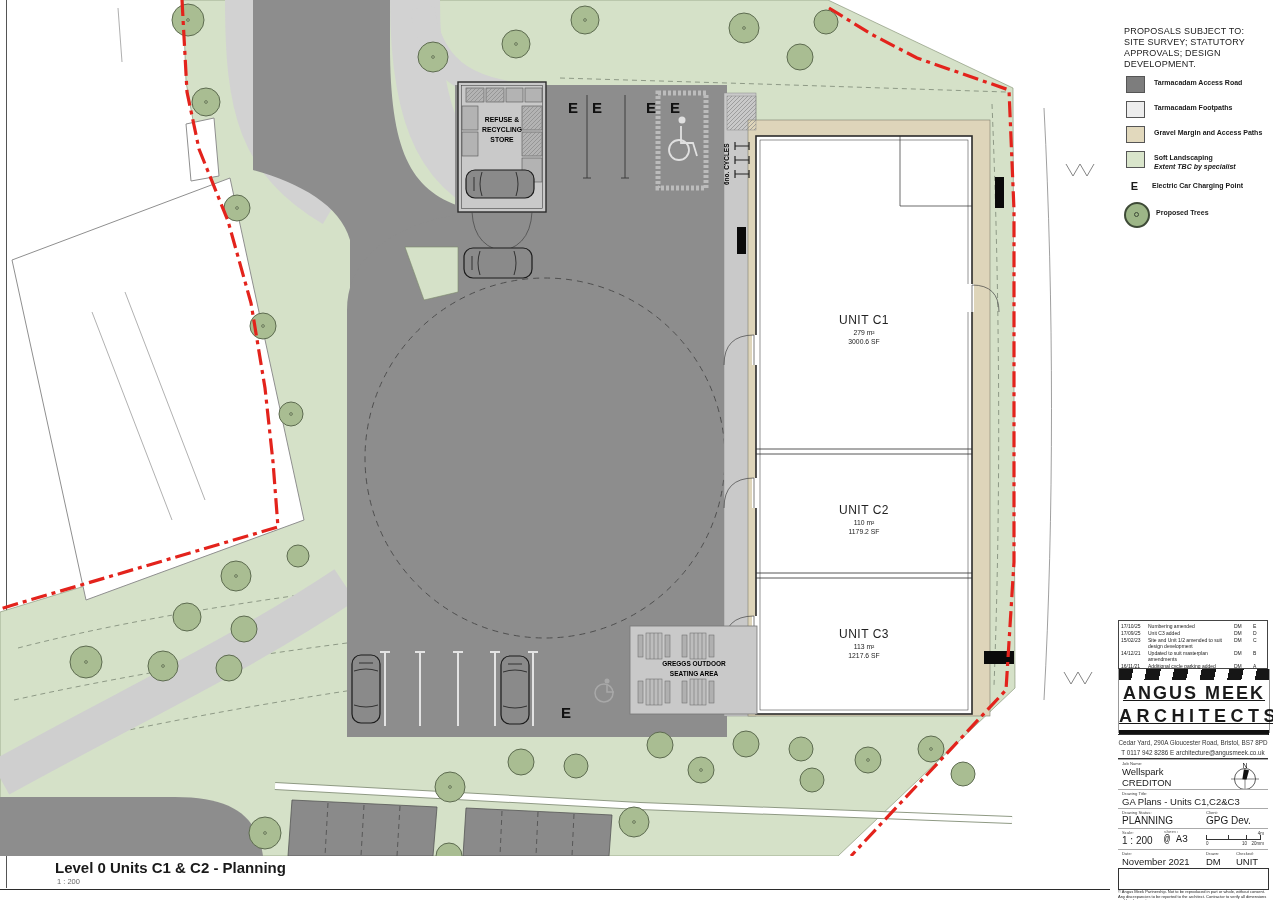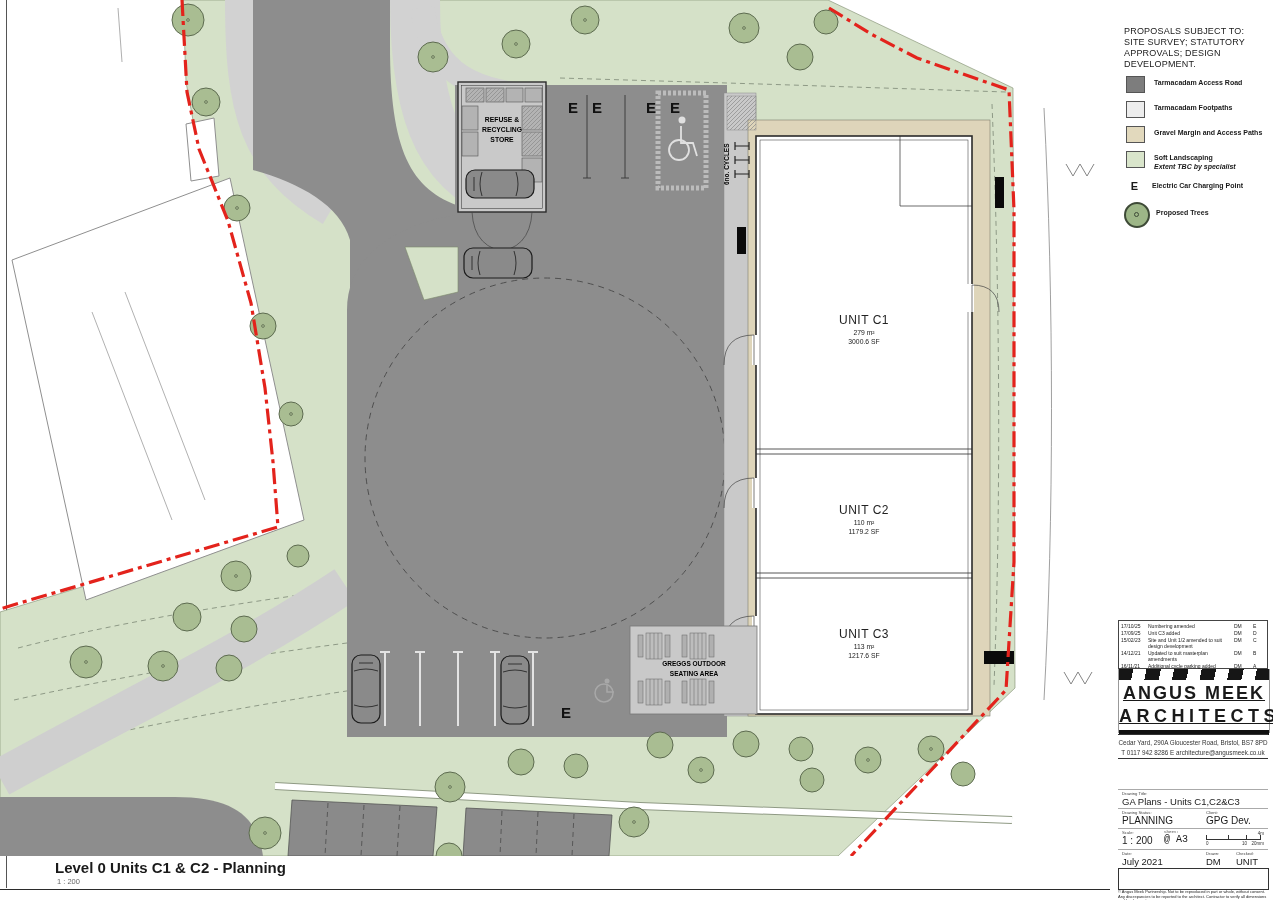--- a/index.html
+++ b/index.html
@@ -416,20 +416,33 @@
     <div class="lname lname2">ARCHITECTS</div>
     <div class="lbar"></div>
   </div>
 
   <div class="addr">
     <div>Cedar Yard,  290A Gloucester Road,  Bristol,  BS7 8PD</div>
     <div>T  0117 942 8286   E   architecture@angusmeek.co.uk</div>
   </div>
 
   <div class="tblock">
+    <div class="trow" style="top:0;height:30px;">
+      <div class="cell" style="left:4px;">
+        <span class="tlab">Job Name:</span>
+        <span class="tval">Wellspark</span><br>
+        <span class="tval">CREDITON</span>
+      </div>
+      <svg class="north" width="42" height="30" viewBox="0 0 42 30">
+        <text x="21" y="7" text-anchor="middle" font-size="7" fill="#111">N</text>
+        <circle cx="21" cy="18" r="10.5" fill="none" stroke="#333" stroke-width="0.8"></circle>
+        <path d="M7,18 H35 M21,8 V29" stroke="#333" stroke-width="0.6"></path>
+        <polygon points="19.2,8.5 24.4,9 22.6,18.5 18.4,18.5" fill="#111" transform="rotate(4 21 18)"></polygon>
+      </svg>
+    </div>
     <div class="trow" style="top:30px;height:19px;">
       <div class="cell" style="left:4px;">
         <span class="tlab">Drawing Title:</span>
         <span class="tval">GA Plans - Units C1,C2&amp;C3</span>
       </div>
     </div>
     <div class="trow" style="top:49px;height:20px;">
       <div class="cell" style="left:4px;">
         <span class="tlab">Drawing Status:</span>
         <span class="tbig">PLANNING</span>
@@ -456,21 +469,21 @@
           <div class="t" style="left:54px;"></div>
         <span class="lb" style="right:0;top:-1px;">4m</span>
         <span class="lb" style="left:0;top:9px;">0</span>
         <span class="lb" style="left:36px;top:9px;">10</span>
         <span class="lb" style="right:0;top:9px;">20mm</span>
       </div>
     </div>
     <div class="trow" style="top:90px;height:19px;">
       <div class="cell" style="left:4px;">
         <span class="tlab">Date:</span>
-        <span class="tval">July 2021</span>
+        <span class="tval">November 2021</span>
       </div>
       <div class="cell" style="left:88px;">
         <span class="tlab">Drawn:</span>
         <span class="tval">DM</span>
       </div>
       <div class="cell" style="left:118px;">
         <span class="tlab">Checked:</span>
         <span class="tval">UNIT</span>
       </div>
     </div>

